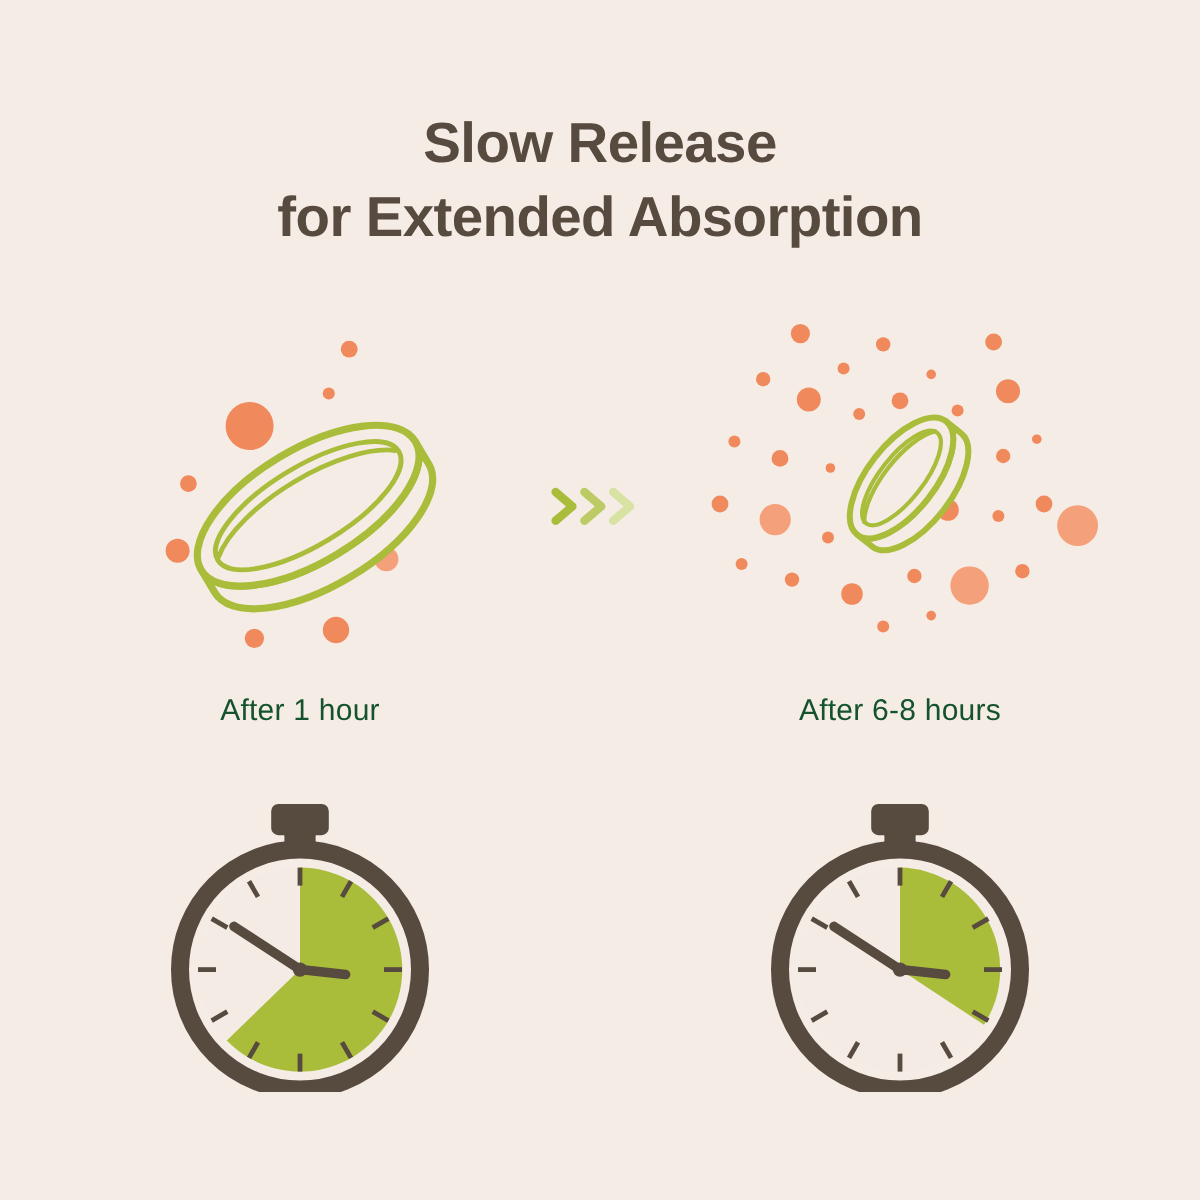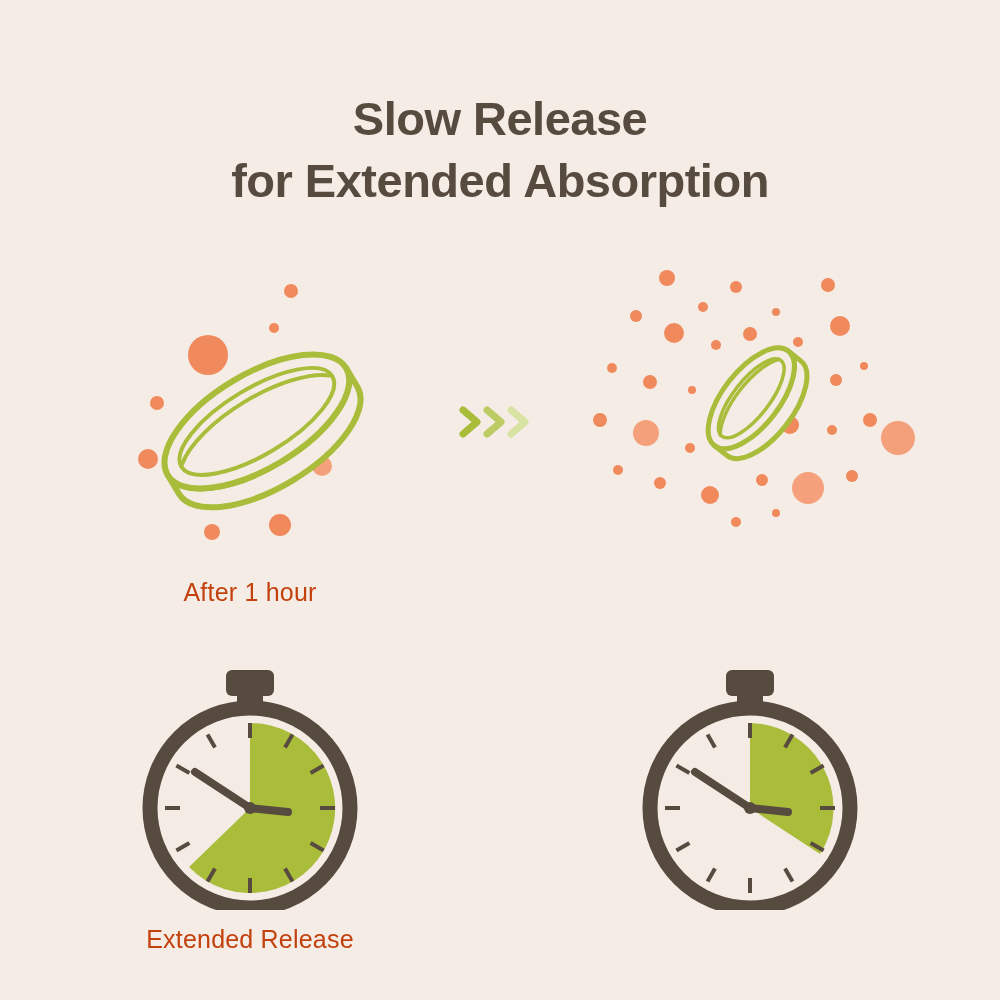--- a/index.html
+++ b/index.html
@@ -43,21 +43,21 @@
     width: 420px;
     height: 290px;
   }
   .pill-panel.left  { left: 40px; }
   .pill-panel.right { left: 540px; }
 
   .caption {
     position: absolute;
     width: 420px;
     text-align: center;
-    color: #c2410c;
+    color: #14532d;
     font-size: 25px;
     letter-spacing: 0.2px;
   }
   .caption.top-left  { top: 558px; left: 40px; }
   .caption.top-right { top: 558px; left: 540px; }
 
   
   .arrows {
     position: absolute;
     top: 382px;
@@ -163,20 +163,21 @@
       <circle cx="236" cy="243" r="4" fill="#f08a5d"></circle>
 
       <g transform="translate(216,132) rotate(-52)" fill="none" stroke="#a9bd3b" stroke-width="5" stroke-linejoin="round" stroke-linecap="round">
         <path d="M -60 -6 A 60 28 0 0 0 60 -6 L 60 10 A 60 28 0 0 1 -60 10 Z" fill="#f6ece6"></path>
         <ellipse cx="0" cy="-6" rx="60" ry="28" fill="#f6ece6"></ellipse>
         <ellipse cx="0" cy="-6" rx="48" ry="18" stroke-width="3.5"></ellipse>
         <path d="M -48 -8 A 54 22 0 0 1 48 -8" stroke-width="3.5"></path>
       </g>
     </svg>
   </div>
+  <div class="caption top-right">After 6-8 hours</div>
 
   <div class="watch-panel left">
     <svg width="420" height="250" viewBox="0 0 420 250">
       <g transform="translate(210,0)">
 
         <rect x="-24" y="10" width="48" height="26" rx="6" fill="#574a3f"></rect>
         <rect x="-13" y="33" width="26" height="16" fill="#574a3f"></rect>
 
         <g transform="rotate(40)">
           <rect x="-11" y="-128" width="22" height="22" rx="8" fill="#574a3f"></rect>
@@ -202,21 +203,20 @@
           <line x1="-73.6" y1="105.5" x2="-60.6" y2="113"></line>
           <line x1="-42.5" y1="74.4" x2="-35" y2="87.4"></line>
         </g>
 
         <line x1="0" y1="148" x2="-55" y2="112" stroke="#574a3f" stroke-width="8" stroke-linecap="round"></line>
         <line x1="0" y1="148" x2="38" y2="152" stroke="#574a3f" stroke-width="8" stroke-linecap="round"></line>
         <circle cx="0" cy="148" r="6" fill="#574a3f"></circle>
       </g>
     </svg>
   </div>
-  <div class="caption bottom-left">Extended Release</div>
 
   <div class="watch-panel right">
     <svg width="420" height="250" viewBox="0 0 420 250">
       <g transform="translate(210,0)">
         <rect x="-24" y="10" width="48" height="26" rx="6" fill="#574a3f"></rect>
         <rect x="-13" y="33" width="26" height="16" fill="#574a3f"></rect>
         <g transform="rotate(40)">
           <rect x="-11" y="-128" width="22" height="22" rx="8" fill="#574a3f"></rect>
         </g>
         <circle cx="0" cy="148" r="100" fill="none" stroke="#574a3f" stroke-width="15"></circle>

